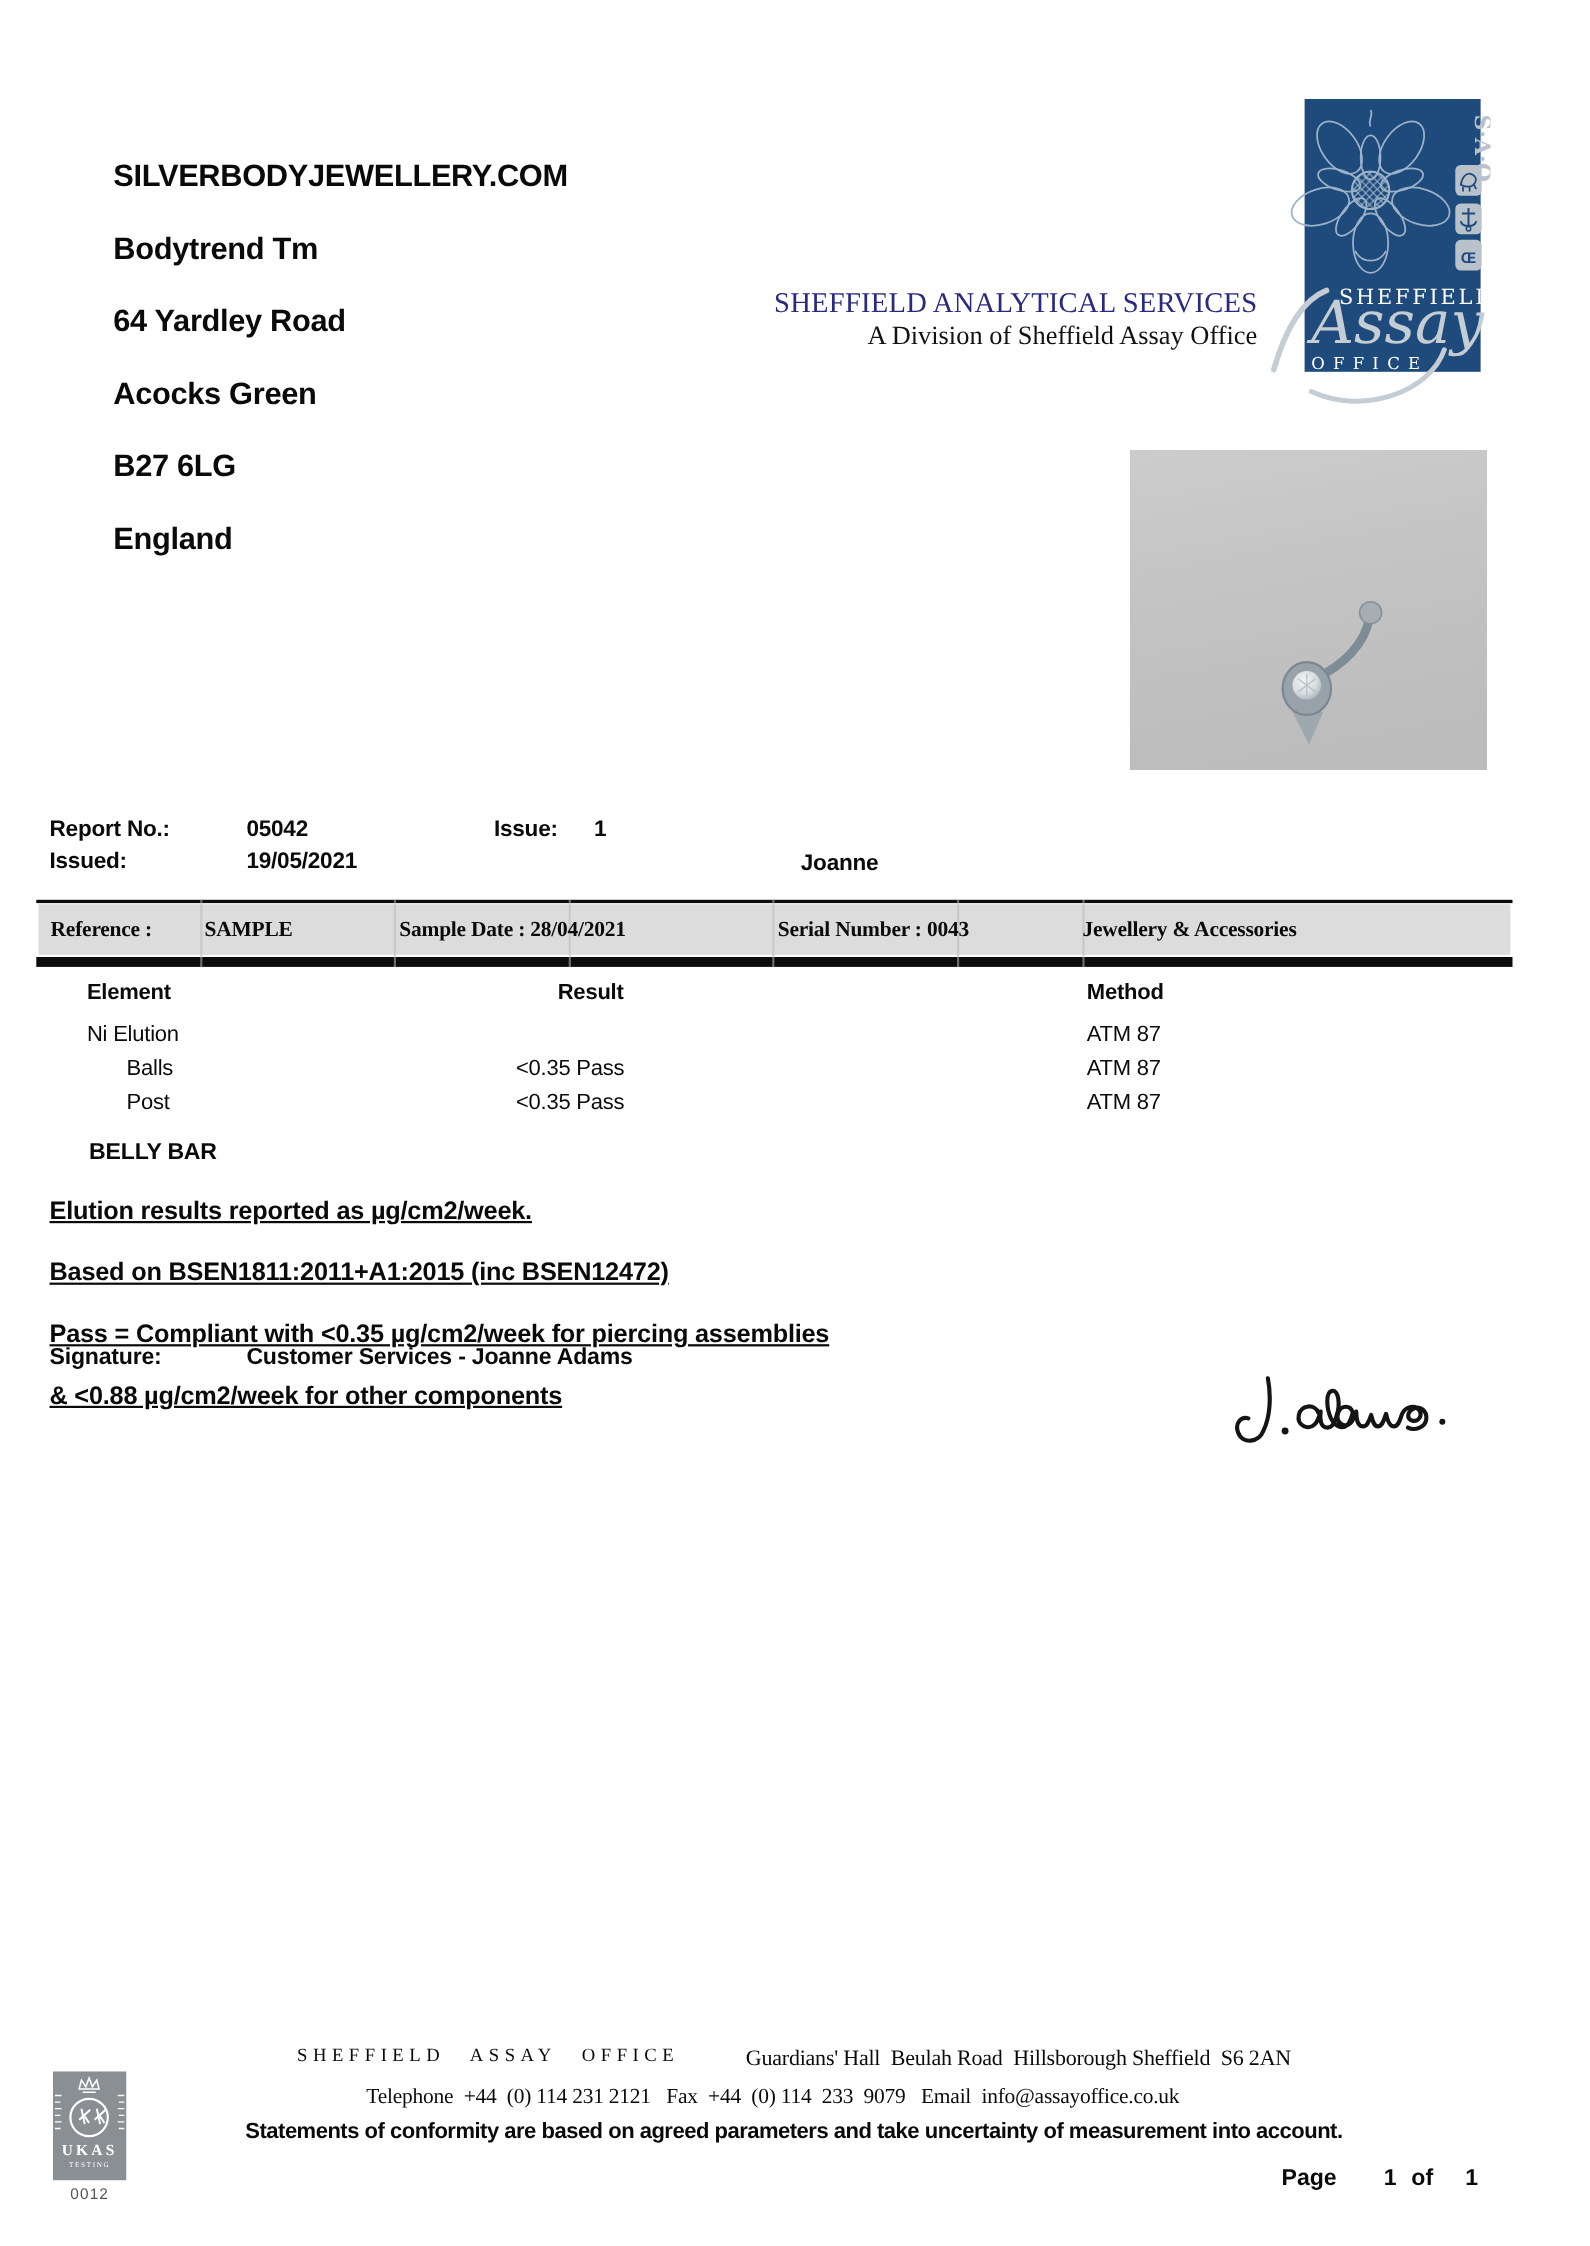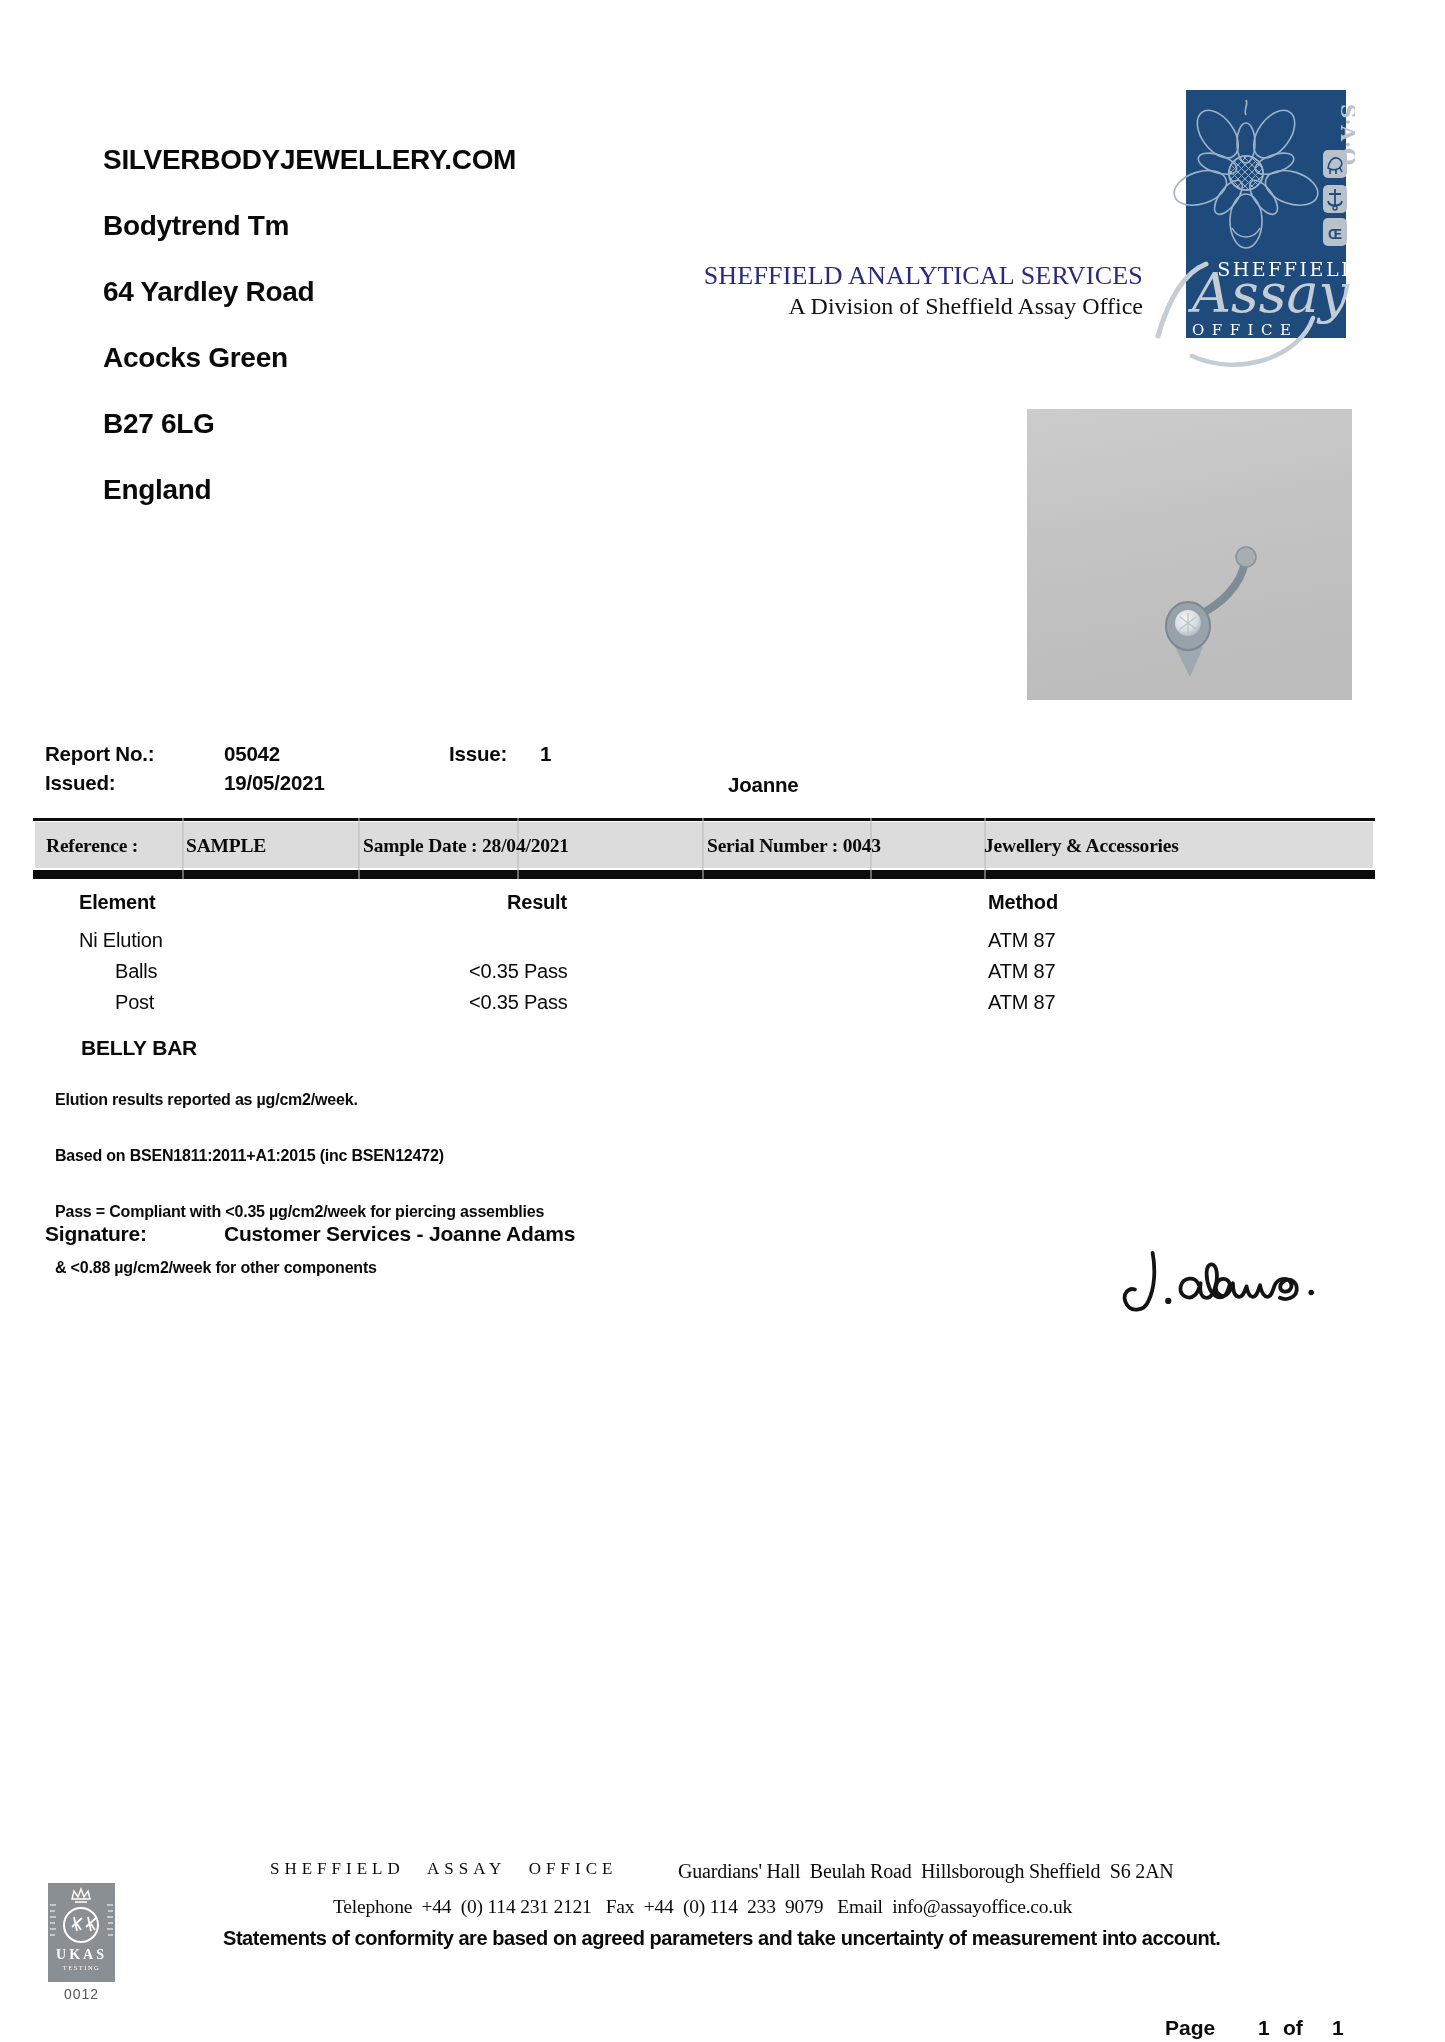--- a/index.html
+++ b/index.html
@@ -20,28 +20,28 @@
   #band{left:33px;top:818px;width:1342px;height:61px;font-family:Liberation Serif, serif;}
   #band .topline{position:absolute;left:0;top:0;width:100%;height:3px;background:#0c0c0c;}
   #band .gray{position:absolute;left:2px;top:4px;width:calc(100% - 4px);height:46px;background:#dcdcdc;}
   #band .botline{position:absolute;left:0;top:52px;width:100%;height:9px;background:#0c0c0c;}
   #band .sep{position:absolute;top:0;width:2px;height:61px;background:#b9b9b9;opacity:.55;}
   .bandtxt{position:absolute;top:17px;font-size:19.5px;font-weight:bold;letter-spacing:-0.2px;white-space:pre;}
   
   .th{font-size:20px;font-weight:bold;letter-spacing:-0.2px;}
   .td{font-size:20px;font-weight:normal;letter-spacing:-0.2px;}
   
-  .notes{left:55px;top:1086px;font-size:16px;font-weight:bold;line-height:28px;letter-spacing:-0.2px;white-space:pre;}
+  .notes{left:45px;top:1086px;font-size:23px;font-weight:bold;line-height:28px;letter-spacing:-0.2px;white-space:pre;text-decoration:underline;}
   
   .foot-office{left:270px;top:1859px;font-family:"Liberation Serif",serif;font-size:17px;
                letter-spacing:5px;word-spacing:14px;}
   .foot-addr{left:678px;top:1860px;font-family:"Liberation Serif",serif;font-size:20px;letter-spacing:-0.2px;}
   .foot-contact{left:333px;top:1896px;font-family:"Liberation Serif",serif;font-size:19.5px;letter-spacing:-0.2px;}
   .foot-state{left:223px;top:1927px;font-size:20px;font-weight:bold;letter-spacing:-0.45px;}
-  .pagei{font-size:21px;font-weight:bold;margin-top:48px;}
+  .pagei{font-size:21px;font-weight:bold;}
   .ukas-num{left:48px;top:1986px;width:67px;text-align:center;font-size:14px;color:#555;letter-spacing:1px;}
   svg text{user-select:none;}
 </style>
 </head>
 <body>
 
 <div id="page">
 
   <div class="abs addr"><span>SILVERBODYJEWELLERY.COM</span><br>
 <span>Bodytrend Tm</span><br>

